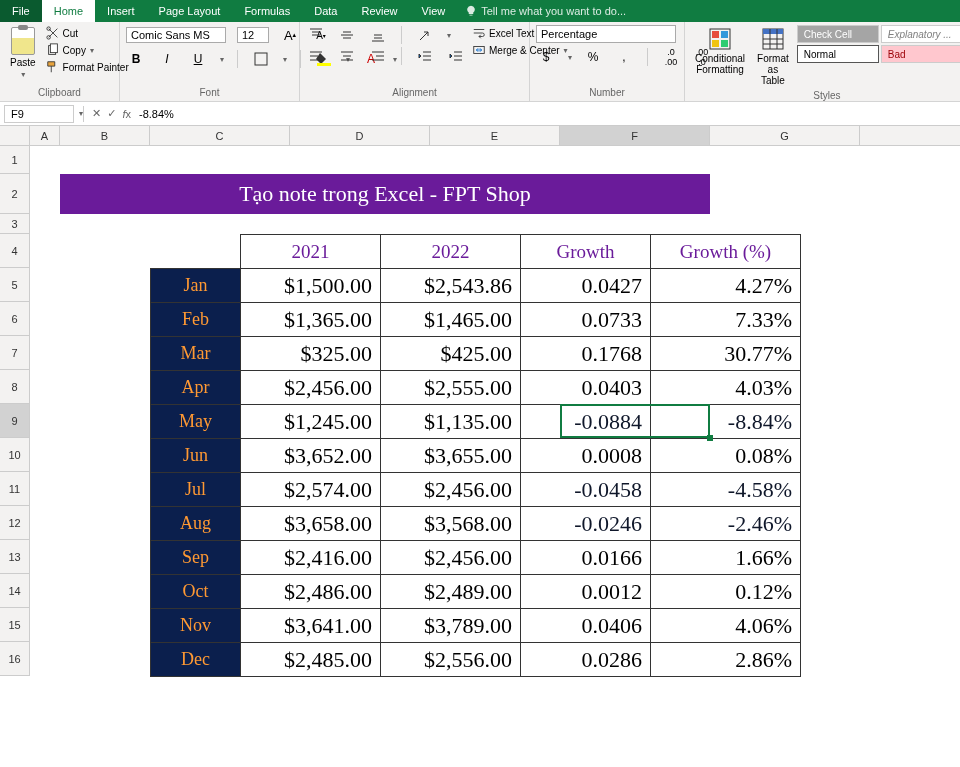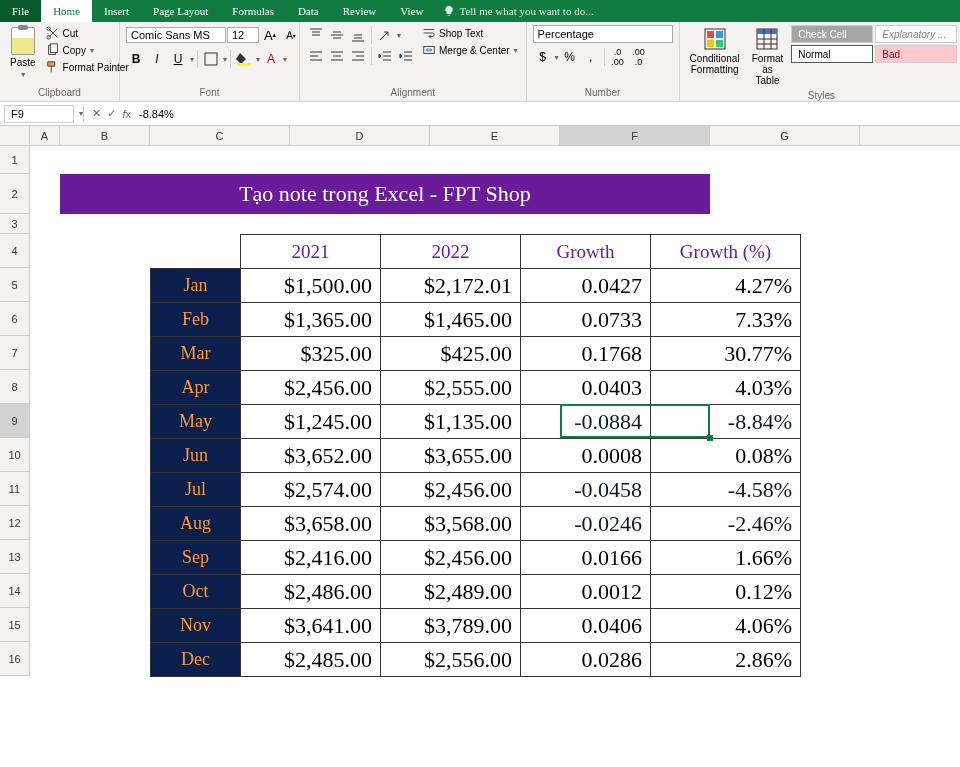--- a/index.html
+++ b/index.html
@@ -1,39 +1,39 @@
 <!DOCTYPE html>
 <html><head>
 <meta charset="utf-8">
 <style>
 * { box-sizing: border-box; margin: 0; padding: 0; }
 body { font-family: "Segoe UI", Tahoma, sans-serif; font-size: 12px; background: #fff; overflow: hidden; width: 960px; height: 767px; }
 
 
-.titlebar { height: 22px; background: #107c41; display: flex; align-items: center; color: #fff; font-size: 11px; font-family: Liberation Serif, serif; }
+.titlebar { height: 22px; background: #107c41; display: flex; align-items: center; color: #fff; font-size: 11px; }
 .file-btn { background: #0a5a2f; padding: 4px 12px; height: 22px; display: flex; align-items: center; }
 .tab-active { background: #fff; color: #107c41; padding: 4px 12px; height: 22px; display: flex; align-items: center; }
 .tab { padding: 4px 12px; height: 22px; display: flex; align-items: center; color: #fff; }
 .tell-me { display: flex; align-items: center; gap: 4px; padding: 0 8px; opacity: 0.85; }
 .bulb-icon { width: 12px; height: 12px; }
 
 
 .ribbon { height: 80px; background: #f3f2f1; border-bottom: 1px solid #d4d4d4; display: flex; }
 .ribbon-group { border-right: 1px solid #d4d4d4; padding: 3px 6px; display: flex; flex-direction: column; justify-content: space-between; }
 .group-label { text-align: center; font-size: 10px; color: #666; padding-top: 2px; }
 .group-content { display: flex; gap: 4px; flex: 1; align-items: flex-start; }
 .big-btn { display: flex; flex-direction: column; align-items: center; gap: 2px; padding: 2px 4px; font-size: 10px; }
 .paste-icon { width: 24px; height: 28px; background: linear-gradient(#fff 40%, #f0e68c 40%); border: 1px solid #999; border-radius: 2px; position: relative; }
 .paste-icon::before { content: ""; position: absolute; top: -3px; left: 6px; width: 10px; height: 5px; background: #888; border-radius: 2px; }
 .small-row { display: flex; align-items: center; gap: 3px; font-size: 10px; padding: 1px 2px; white-space: nowrap; }
 .small-icon { width: 14px; height: 14px; }
 .font-select { border: 1px solid #aaa; background: #fff; font-size: 11px; padding: 1px 4px; width: 100px; }
 .font-size { border: 1px solid #aaa; background: #fff; font-size: 11px; padding: 1px 4px; width: 32px; }
 .fmt-btn { width: 20px; height: 20px; display: inline-flex; align-items: center; justify-content: center; font-size: 12px; border: none; background: transparent; }
-.btn-row { display: flex; gap: 1px; align-items: center; }
+.btn-row { display: flex; gap: 11px; align-items: center; }
 .col-stack { display: flex; flex-direction: column; gap: 1px; }
 .sep { width: 1px; height: 18px; background: #ccc; margin: 0 2px; }
 .dropdown-arrow { font-size: 8px; color: #666; margin-left: 1px; }
 .number-fmt { border: 1px solid #aaa; background: #fff; font-size: 11px; padding: 2px 4px; width: 140px; }
 .style-cell { border: 1px solid #ccc; padding: 3px 6px; font-size: 10px; width: 82px; height: 18px; display: flex; align-items: center; }
 .style-normal { background: #fff; border: 1px solid #555; }
 .style-bad { background: #ffc7ce; color: #9c0006; }
 .style-check { background: #a5a5a5; color: #fff; }
 .style-explan { background: #fff; color: #808080; font-style: italic; }
 
@@ -231,21 +231,21 @@
                 <path stroke="#333" d="M6 4h8M6 8h8M6 12h8M2 6l2 2-2 2z" fill="#06c"></path>
               </svg>
             </button>
         </div>
       </div>
       <div class="col-stack">
         <div class="small-row">
           <svg class="small-icon" viewBox="0 0 16 16">
               <path stroke="#333" fill="none" d="M2 4h12M2 8h10a2 2 0 0 1 0 4H8m0 0l2-2m-2 2l2 2"></path>
             </svg>
-          <span>Shop Text</span>
+          <span>Excel Text</span>
         </div>
         <div class="small-row">
           <svg class="small-icon" viewBox="0 0 16 16">
               <rect x="2" y="4" width="12" height="8" fill="none" stroke="#333"></rect>
               <path stroke="#06c" d="M5 8h6M5 8l2-2M5 8l2 2M11 8l-2-2M11 8l-2 2"></path>
             </svg>
           <span>Merge &amp; Center</span>
             <span class="dropdown-arrow">▾</span>
         </div>
       </div>
@@ -356,21 +356,21 @@
             <th class="cw-c">2021</th>
             <th class="cw-d">2022</th>
             <th class="cw-e">Growth</th>
             <th class="cw-f">Growth (%)</th>
           </tr>
         </thead>
         <tbody id="data-body">
             <tr>
               <td class="month">Jan</td>
               <td>$1,500.00</td>
-              <td>$2,172.01</td>
+              <td>$2,543.86</td>
               <td>0.0427</td>
               <td>4.27%</td>
             </tr>
             <tr>
               <td class="month">Feb</td>
               <td>$1,365.00</td>
               <td>$1,465.00</td>
               <td>0.0733</td>
               <td>7.33%</td>
             </tr>

